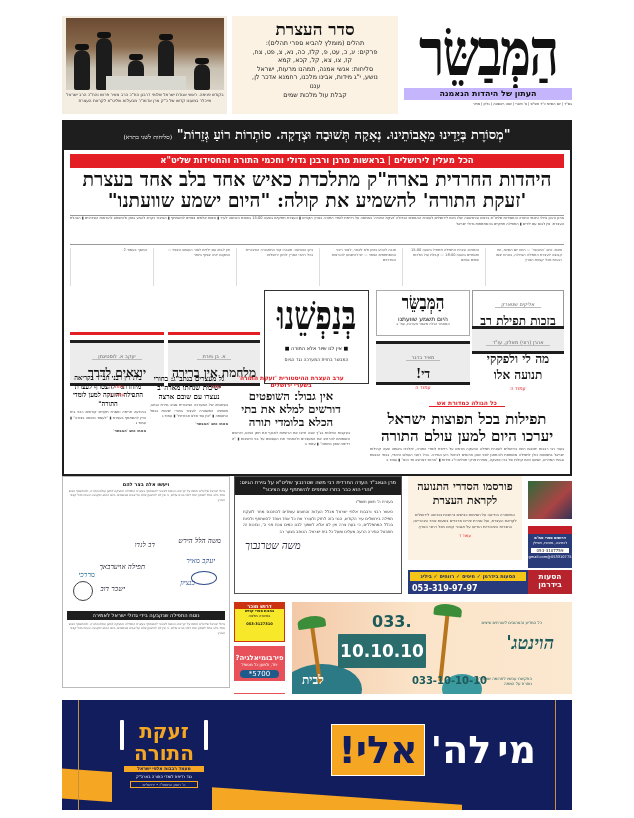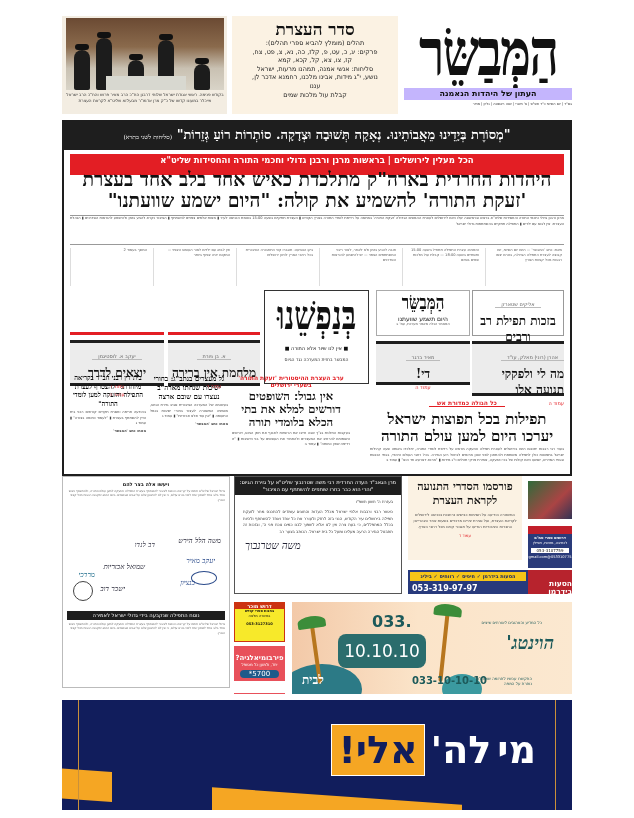--- a/index.html
+++ b/index.html
@@ -21,21 +21,21 @@
   .photo { position: absolute; top: 2px; left: 4px; width: 158px; height: 72px; background: linear-gradient(180deg,#6b4a33 0%,#8a6a4c 40%,#c9c1b2 70%,#d9d4c8 100%); overflow: hidden; }
   .photo .fig { position: absolute; bottom: 0; width: 16px; height: 34px; background: #1c1c1c; border-radius: 8px 8px 2px 2px; }
   .photo .fig::before { content: ""; position: absolute; top: -6px; left: 1px; width: 14px; height: 6px; background: #111; border-radius: 3px; }
   .photo-caption { position: absolute; top: 76px; left: 4px; width: 158px; font-size: 4.2px; line-height: 6px; text-align: center; color: #333; font-family: "DejaVu Sans", sans-serif; }
 
   
   .quote-bar { position: absolute; top: 106px; left: 0; width: 510px; height: 30px; background: #1e1e1e; color: #fff; text-align: center; font-size: 13px; line-height: 30px; font-weight: bold; white-space: nowrap; overflow: hidden; }
   .quote-bar small { font-size: 6px; font-weight: normal; }
 
   .lead-frame { position: absolute; top: 136px; left: 0; width: 510px; height: 326px; border: 2px solid #1e1e1e; border-top: none; }
-  .red-strap { position: absolute; top: 4px; left: 6px; right: 6px; height: 21px; background: #e31e24; color: #fff; text-align: center; font-size: 8.5px; line-height: 13px; font-weight: bold; font-family: "DejaVu Sans", sans-serif; }
+  .red-strap { position: absolute; top: 4px; left: 6px; right: 6px; height: 14px; background: #e31e24; color: #fff; text-align: center; font-size: 8.5px; line-height: 13px; font-weight: bold; font-family: "DejaVu Sans", sans-serif; }
   .headline { position: absolute; top: 19px; left: 6px; right: 6px; text-align: center; font-size: 19px; line-height: 21px; font-weight: 900; }
   .lead-text { position: absolute; top: 65px; left: 6px; right: 6px; height: 30px; border-top: 1px solid #999; border-bottom: 1px solid #999; font-size: 3.6px; line-height: 5.8px; color: #444; overflow: hidden; text-align: justify; font-family: "DejaVu Sans", sans-serif; }
   .cols { position: absolute; top: 98px; left: 6px; right: 6px; height: 38px; font-size: 3.6px; line-height: 5px; color: #555; display: flex; gap: 4px; overflow: hidden; font-family: "DejaVu Sans", sans-serif; }
   .cols div { flex: 1; border-left: 1px solid #ddd; padding: 0 2px; }
 
   
   .teaser { position: absolute; text-align: center; font-family: "DejaVu Sans", sans-serif; }
   .teaser .author { font-size: 5px; color: #666; border-bottom: 1px solid #bbb; display: inline-block; margin-top: 3px; padding: 0 6px; }
   .teaser .title { font-size: 12px; font-weight: 900; line-height: 16px; margin-top: 3px; color: #111; font-family: "DejaVu Serif", serif; }
   .teaser .page-ref { font-size: 5px; color: #e31e24; margin-top: 2px; }
@@ -76,35 +76,35 @@
   .pirsumo { position: absolute; top: 462px; left: 346px; width: 114px; height: 84px; background: #fbf2e3; text-align: center; padding: 4px; }
   .pirsumo .h { font-size: 11px; line-height: 14px; font-weight: bold; }
   .pirsumo .b { font-size: 3.8px; line-height: 6px; color: #444; margin-top: 4px; font-family: "DejaVu Sans", sans-serif; }
   .pirsumo .r { font-size: 4px; color: #e31e24; margin-top: 3px; font-family: "DejaVu Sans", sans-serif; }
 
   .ad-small-photo { position: absolute; top: 467px; left: 466px; width: 44px; height: 38px; background: linear-gradient(135deg,#2f6b3a,#a44 60%,#335); }
   .ad-dbooks { position: absolute; top: 512px; left: 466px; width: 44px; height: 42px; background: #2a3b7a; border-top: 8px solid #c21f2b; color: #fff; font-size: 3.6px; line-height: 5px; text-align: center; padding-top: 2px; font-family: "DejaVu Sans", sans-serif; }
   .ad-dbooks .ph { background: #fff; color: #111; margin: 2px 3px; font-size: 4px; }
 
   .ad-hasaot { position: absolute; top: 556px; left: 346px; width: 164px; height: 24px; background: #283a7c; display: flex; }
-  .ad-hasaot .red { width: 44px; height: 100%; background: #b7232d; color: #fff; text-align: right; font-size: 7.5px; line-height: 8px; font-weight: 900; padding-top: 10px; font-family: "DejaVu Sans", sans-serif; }
+  .ad-hasaot .red { width: 44px; height: 100%; background: #b7232d; color: #fff; text-align: center; font-size: 7.5px; line-height: 8px; font-weight: 900; padding-top: 3px; font-family: "DejaVu Sans", sans-serif; }
   .ad-hasaot .rest { flex: 1; position: relative; }
   .ad-hasaot .yel { position: absolute; top: 2px; left: 2px; right: 2px; height: 9px; background: #f5c518; color: #1b2a66; font-size: 5px; font-weight: bold; line-height: 9px; text-align: center; font-family: "DejaVu Sans", sans-serif; }
   .ad-hasaot .phone { position: absolute; bottom: 1px; left: 4px; color: #fff; font-size: 8px; font-weight: bold; font-family: "DejaVu Sans", sans-serif; direction: ltr; }
 
   .ad-drush { position: absolute; top: 588px; left: 172px; width: 51px; height: 40px; background: #f7e92a; border: 1px solid #c31; text-align: center; font-size: 3.6px; line-height: 4.6px; font-family: "DejaVu Sans", sans-serif; }
   .ad-drush .t { background: #c31; color: #fff; font-size: 5px; font-weight: bold; line-height: 6px; }
   .ad-pirb { position: absolute; top: 632px; left: 172px; width: 51px; height: 48px; background: #e8505a; text-align: center; color: #fff; font-family: "DejaVu Sans", sans-serif; }
   .ad-pirb .t { font-size: 7px; font-weight: bold; margin-top: 8px; }
   .ad-pirb .n { background: #1f5a8a; border-radius: 6px; margin: 3px 6px; font-size: 7px; direction: ltr; }
   .ad-pirb .w { background: #fff; height: 12px; margin-top: 3px; }
 
   .ad-vintage { position: absolute: top: 0; }
   .ad-vintage { position: absolute; top: 588px; left: 230px; width: 280px; height: 92px; background: linear-gradient(90deg,#f3c9a8 0%,#fbe4c9 45%,#fbe8d0 100%); overflow: hidden; }
-  .ad-vintage .clock { position: absolute; top: 32px; left: 46px; width: 88px; height: 34px; background: #2b6d6d; border-radius: 8px; color: #fff; font-size: 17px; font-weight: normal; text-align: center; line-height: 34px; direction: ltr; font-family: "DejaVu Sans", sans-serif; }
+  .ad-vintage .clock { position: absolute; top: 32px; left: 46px; width: 88px; height: 34px; background: #2b6d6d; border-radius: 1px; color: #fff; font-size: 17px; font-weight: bold; text-align: center; line-height: 34px; direction: ltr; font-family: "DejaVu Sans", sans-serif; }
   .ad-vintage .pre { position: absolute; top: 10px; left: 80px; color: #1d5a5a; font-size: 16px; font-weight: bold; direction: ltr; font-family: "DejaVu Sans", sans-serif; }
   .ad-vintage .brand { position: absolute; top: 30px; right: 18px; color: #1d5a5a; font-size: 18px; font-weight: bold; font-style: italic; }
   .ad-vintage .tag { position: absolute; top: 18px; right: 30px; color: #1d5a5a; font-size: 4px; font-family: "DejaVu Sans", sans-serif; }
   .ad-vintage .phone { position: absolute; bottom: 8px; left: 120px; color: #1d5a5a; font-size: 10px; font-weight: bold; direction: ltr; font-family: "DejaVu Sans", sans-serif; }
   .ad-vintage .sm { position: absolute; bottom: 8px; right: 40px; color: #1d5a5a; font-size: 4px; font-family: "DejaVu Sans", sans-serif; width: 60px; text-align: right; }
   .ad-vintage .labait { position: absolute; bottom: 6px; left: 10px; color: #fff; font-size: 12px; font-weight: bold; }
   .palm { position: absolute; width: 4px; background: #b7761e; border-radius: 2px; }
   .palm::before { content: ""; position: absolute; top: -8px; left: -12px; width: 28px; height: 12px; background: #3c8d3a; border-radius: 50% 50% 10% 10%; }
   .wave { position: absolute; border-radius: 50%; background: #2c7a86; }
 
@@ -181,21 +181,21 @@
     <div class="teaser boxed" style="top:140px;right:6px;width:92px;height:46px;">
       <div class="author">אליקים שטארק</div>
       <div class="title">בזכות תפילת רב ורבים</div>
       <div class="page-ref"><span>עדות מהקודש פנימה</span> - <span>עמוד ב</span></div>
     </div>
     <div class="mini-mast">
       <div class="logo3">הַמְּבַשֵּׂר</div>
       <div class="t">היום תשמע שוועתנו</div>
       <div class="t2">המאמר הגלה מאמר מערכת, עמ' ב</div>
     </div>
-    <div class="teaser black-top" style="top:191px;right:6px;width:92px;height:55px;text-align:right;">
+    <div class="teaser black-top" style="top:176px;right:6px;width:92px;height:28px;">
       <div class="author">אהרן (רוני) מאלק, עו"ד</div>
       <div class="title">מה לי ולפקקי תנועה אלו</div>
       <div class="page-ref">עמוד ה</div>
     </div>
     <div class="teaser black-top" style="top:191px;left:312px;width:94px;height:44px;">
       <div class="author">מאיר ברגר</div>
       <div class="title">די!</div>
       <div class="page-ref">עמוד ה</div>
     </div>
 
@@ -248,21 +248,21 @@
     </div>
   </div>
 
   <div class="letter-sigs">
     <div class="ltitle">ויעשו אלה בצר להם</div>
     <div class="lines">גדולי ישראל שליט"א חתמו על קריאה נרגשת לציבור להשתתף בעצרת התפילה והזעקה למען עולם התורה, ולהתאסף כאיש אחד בלב אחד לשפוך שיח לפני בורא עולם, כי אין לנו להישען אלא על אבינו שבשמים. ביום ההוא יתקבצו רבבות מכל קצווי הארץ.</div>
     <div class="sig-area">
       <span class="sig" style="top:2px;right:4px;color:#223;">משה הלל הירש</span>
       <span class="sig" style="top:6px;right:70px;color:#334;">דב לנדו</span>
       <span class="sig" style="top:22px;right:10px;color:#2a4a8a;">יעקב מאיר</span>
-      <span class="sig" style="top:28px;right:80px;color:#223;">שמואל אכזריות</span>
+      <span class="sig" style="top:28px;right:80px;color:#223;">תפילה אויערבאך</span>
       <span class="sig" style="top:44px;right:30px;color:#2a4a8a;">בנציון</span>
       <span class="sig" style="top:50px;right:100px;color:#223;">ישכר דוב</span>
       <span class="sig" style="top:36px;right:130px;color:#1a6a8a;">מרדכי</span>
       <span style="position:absolute;top:46px;left:6px;width:20px;height:20px;border:1px solid #444;border-radius:50%;"></span>
       <span style="position:absolute;top:36px;right:8px;width:26px;height:14px;border:1px solid #2a4a8a;border-radius:50%;"></span>
     </div>
     <div class="bar">נוסח התפילה שנקבעה בידי גדולי ישראל לאמירה</div>
     <div class="lines" style="height:40px;">גדולי ישראל שליט"א חתמו על קריאה נרגשת לציבור להשתתף בעצרת התפילה והזעקה למען עולם התורה, ולהתאסף כאיש אחד בלב אחד לשפוך שיח לפני בורא עולם, כי אין לנו להישען אלא על אבינו שבשמים. ביום ההוא יתקבצו רבבות מכל קצווי הארץ.</div>
   </div>
 
@@ -327,15 +327,24 @@
   <div class="bottom-banner">
     <div class="stripe"></div>
     <div class="stripe2"></div>
     <div class="line" style="left:16px;"></div>
     <div class="line" style="right:16px;"></div>
     <div class="slogan">
       <span class="w">מי</span>
       <span class="w">לה'</span>
       <span class="hl">אלי!</span>
     </div>
+    <div class="zaakat">
+      <span class="candle" style="left:6px;"></span>
+      <span class="candle" style="right:6px;"></span>
+      <div class="t1">זעקת</div>
+      <div class="t1">התורה</div>
+      <div class="t2">מעמד רבבות אלפי ישראל</div>
+      <div class="t3">נגד רדיפת לומדי התורה בארה"ק</div>
+      <div class="t4">ה' חשון התשפ"ו • ירושלים</div>
+    </div>
   </div>
 
 </div>
 
 </body></html>

